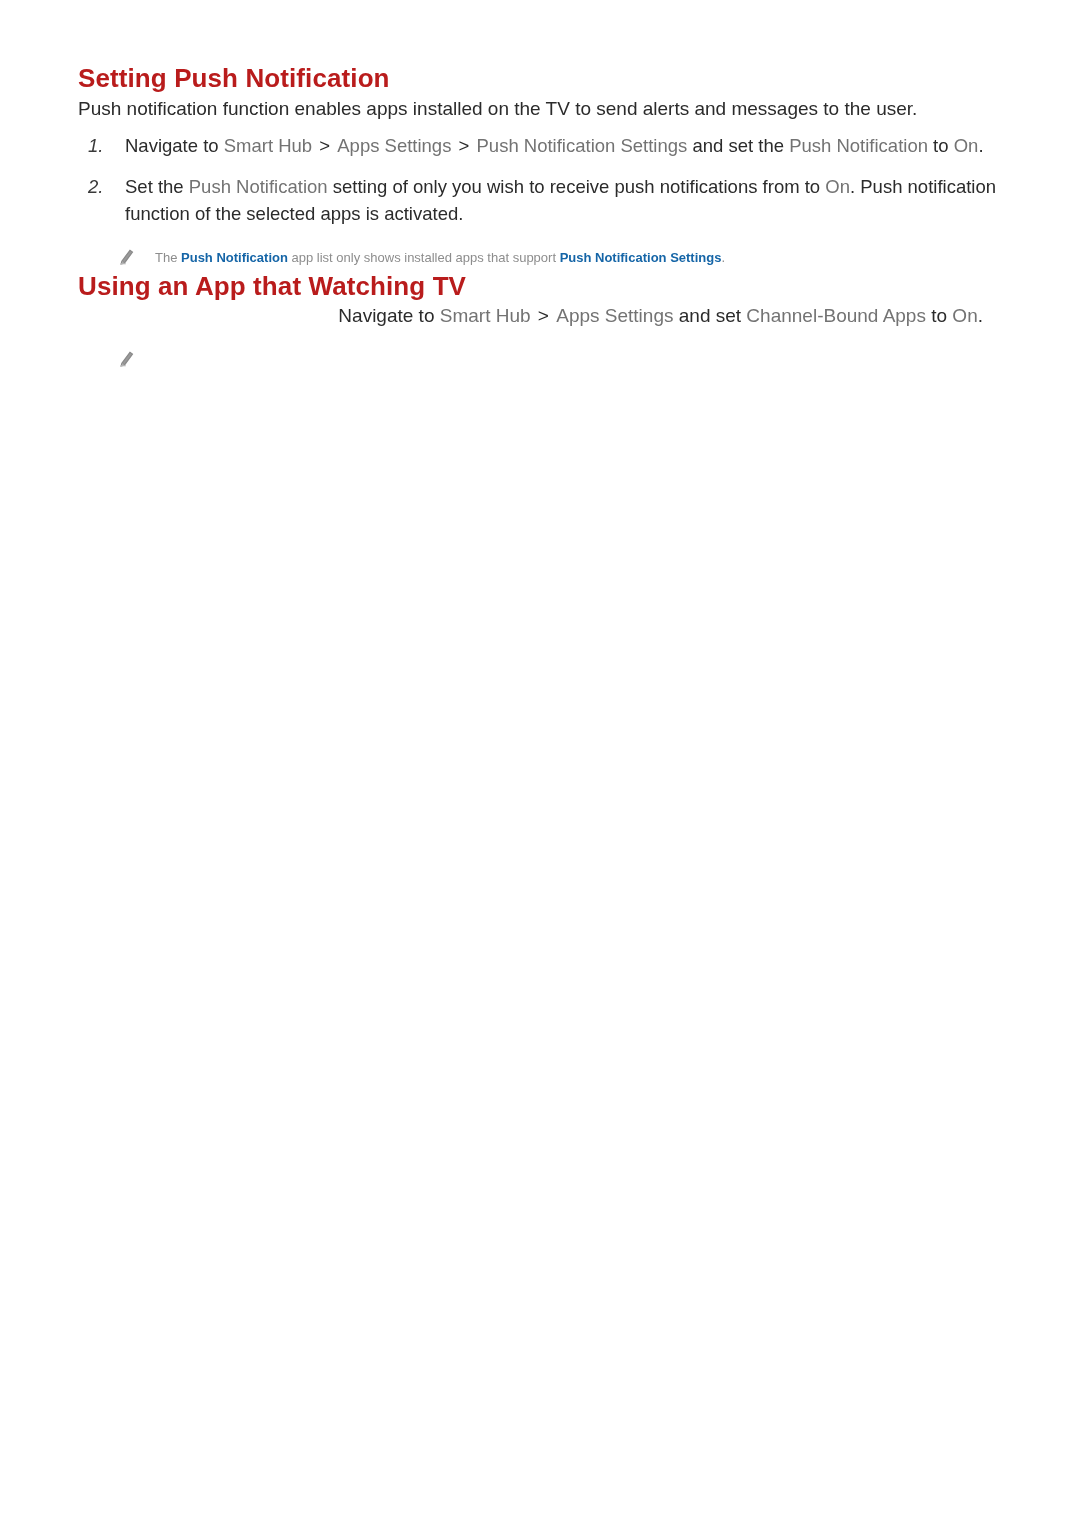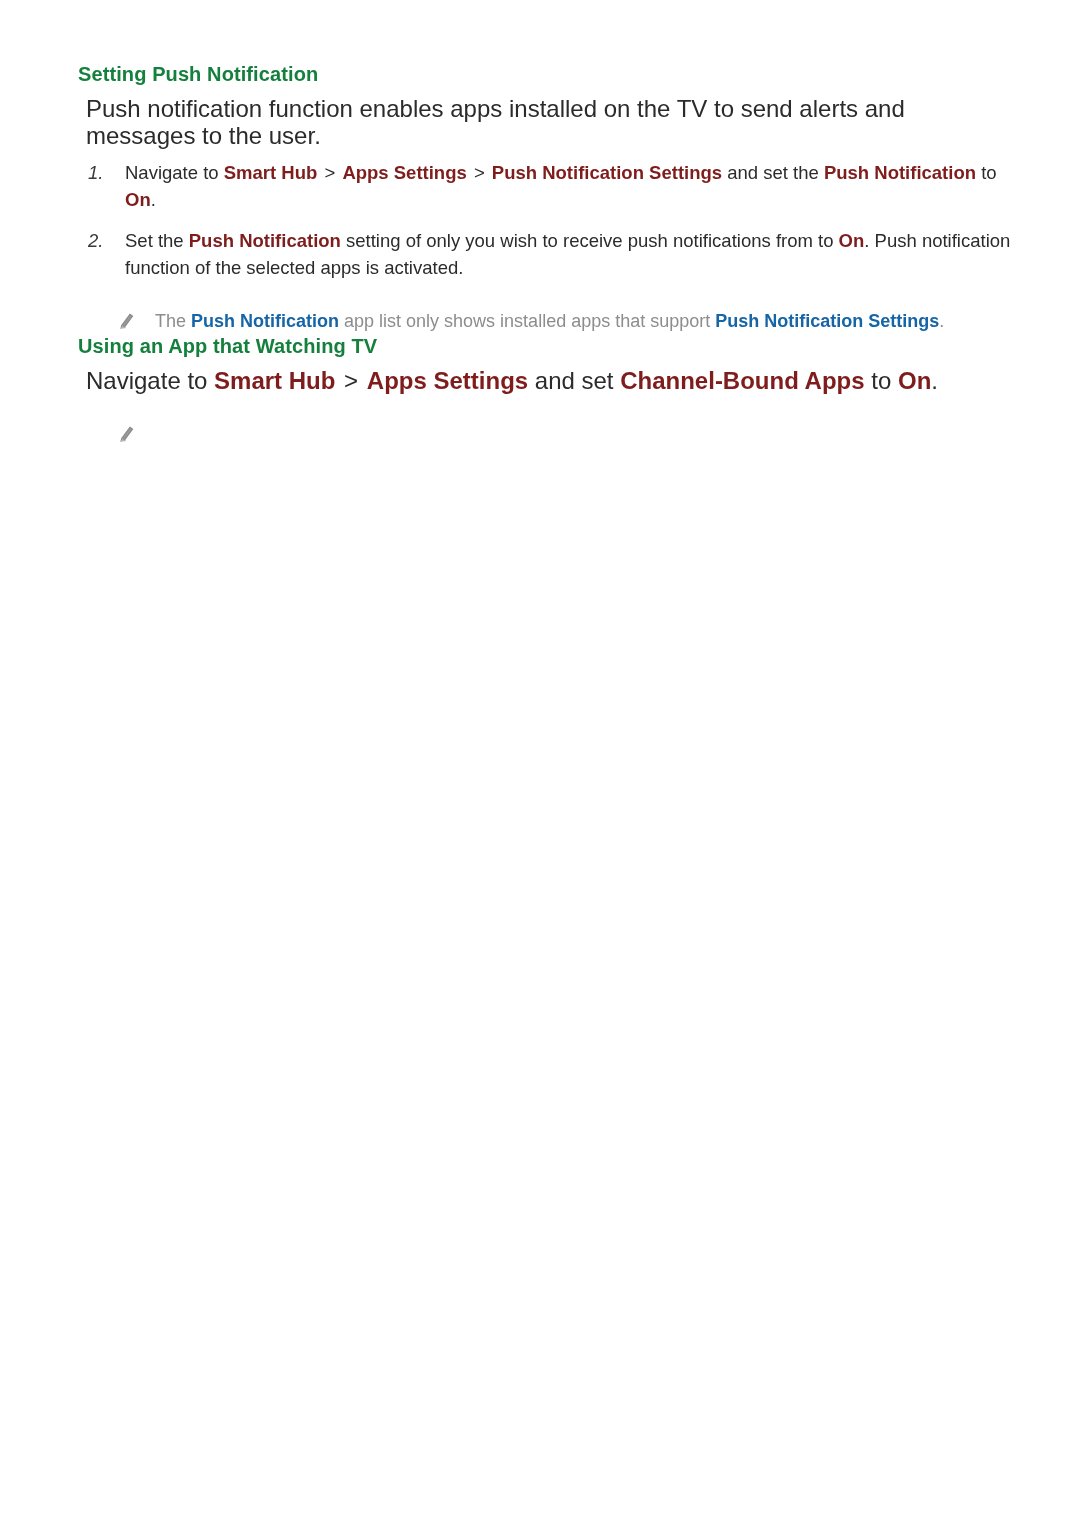--- a/index.html
+++ b/index.html
@@ -18,39 +18,39 @@
   .page {
     position: relative;
     width: 1080px;
     height: 1527px;
     box-sizing: border-box;
     padding: 62px 62px 0 78px;
   }
 
   h2.section-heading {
     margin: 0;
-    font-size: 20px;
+    font-size: 26px;
     font-weight: bold;
-    color: #15803d;
+    color: #b91c1c;
     letter-spacing: 0.1px;
     line-height: 1.25;
   }
 
   .heading-push {
     margin-bottom: 22px;
   }
 
   .heading-using {
     margin-top: 65px;
     margin-bottom: 24px;
   }
 
   p.body-text {
-    margin: 8px;
-    font-size: 24px;
+    margin: 0;
+    font-size: 19px;
     line-height: 27px;
     color: #2b2b2b;
     max-width: 905px;
   }
 
   ol.steps {
     list-style: none;
     margin: 10px 0 0 0;
     padding: 0;
   }
@@ -71,22 +71,22 @@
     top: 0;
     font-style: italic;
     font-size: 18.5px;
     color: #3a3a3a;
     width: 30px;
   }
 
   .note {
     position: relative;
     padding-left: 77px;
-    margin-top: 28px;
-    font-size: 18px;
+    margin-top: 18px;
+    font-size: 13px;
     line-height: 25px;
     color: #8d8d8d;
     max-width: 900px;
   }
 
   .note .pencil-icon {
     position: absolute;
     left: 40px;
     top: 2px;
     width: 18px;
@@ -97,31 +97,32 @@
   .note .pencil-icon svg {
     display: block;
   }
 
   .nav-sep {
     color: #2b2b2b;
     padding: 0 2px;
   }
 
   .lnk {
-    color: #7f1d1d;
-    font-weight: bold;
+    color: #737373;
+    font-weight: normal;
   }
 
   .note .lnk {
     color: #1565a7;
     font-weight: bold;
   }
 
   .para-navigate {
     margin-top: 16px;
+    text-align: right;
   }
 </style>
 </head>
 <body>
 
 <div class="page">
 
   <h2 class="section-heading heading-push">Setting Push Notification</h2>
 
   <p class="body-text">Push notification function enables apps installed on the TV to send alerts and messages to the user.</p>

